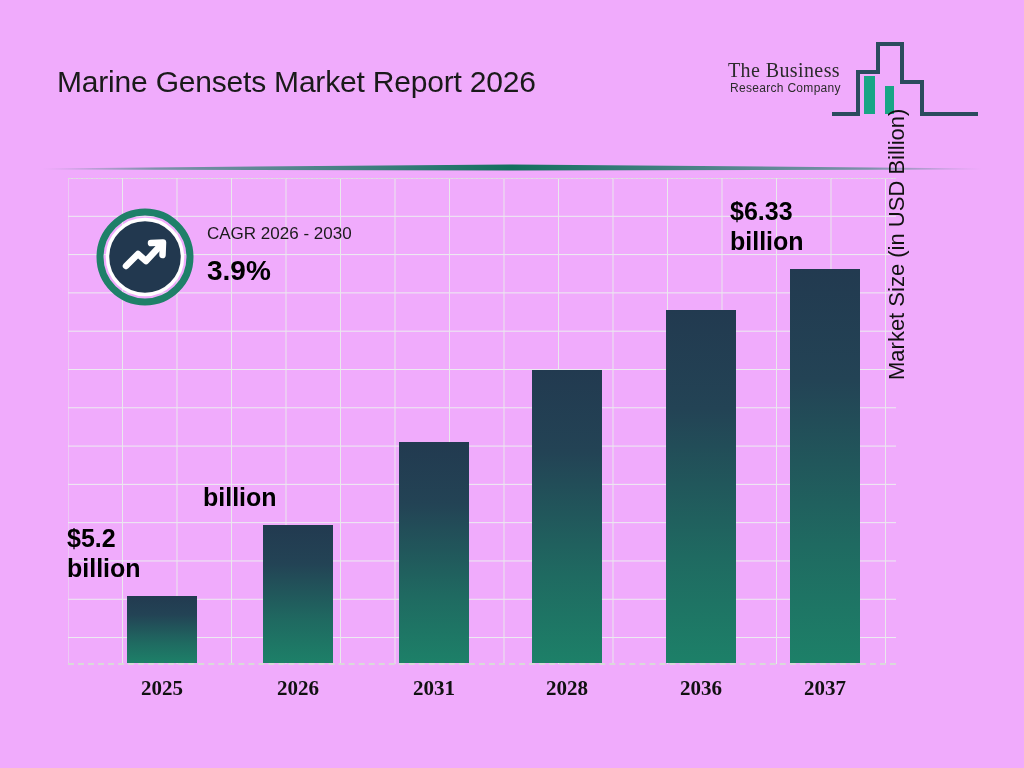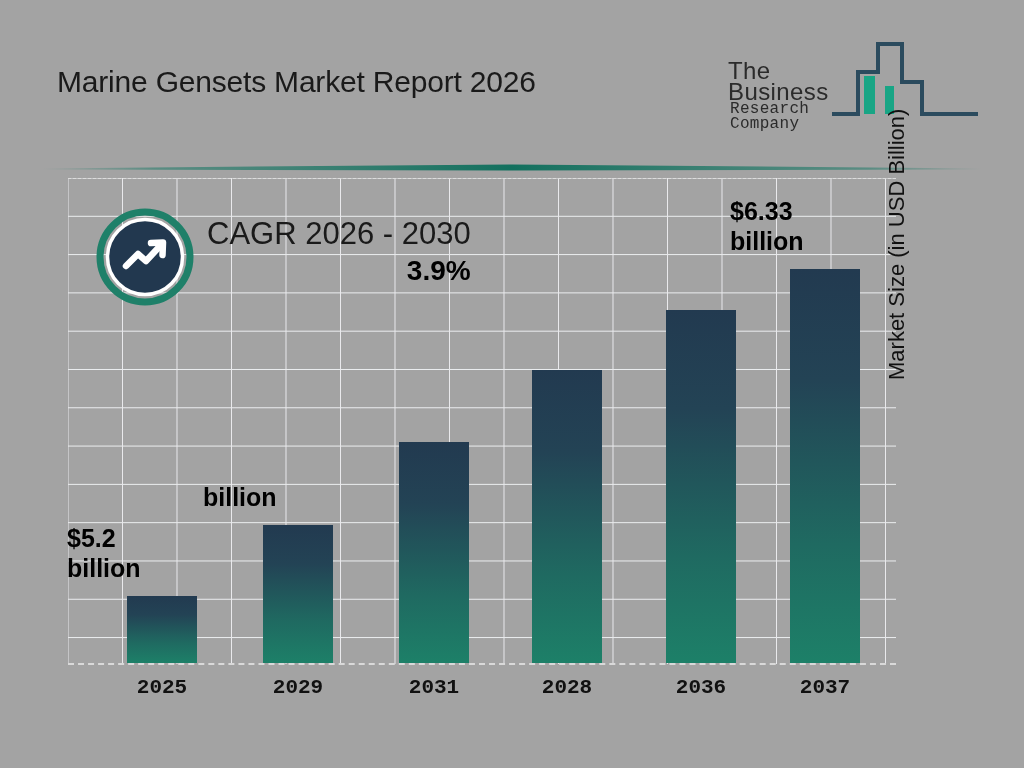--- a/index.html
+++ b/index.html
@@ -11,21 +11,21 @@
     width: 1024px;
     height: 768px;
     font-family: "Liberation Sans", sans-serif;
     overflow: hidden;
     position: relative;
   }
   #root {
     position: relative;
     width: 1024px;
     height: 768px;
-    background: #a3a3a3;
+    background: #f0abfc;
   }
 
   
   .header {
     position: absolute;
     left: 0; top: 0;
     width: 1024px;
     height: 145px;
   }
   .page-title {
@@ -49,32 +49,32 @@
   .logo-text {
     position: absolute;
     left: 0;
     top: 22px;
     width: 140px;
     text-align: left;
     color: #2b2b2b;
   }
   .logo-text .l1 {
     display: block;
-    font-size: 24px;
+    font-size: 20px;
     letter-spacing: 0.4px;
     line-height: 21px;
-    font-family: Liberation Sans, sans-serif;
+    font-family: Liberation Serif, serif;
   }
   .logo-text .l2 {
     display: block;
-    font-size: 16px;
+    font-size: 12px;
     letter-spacing: 0.3px;
     line-height: 15px;
     margin-left: 2px;
-    font-family: Liberation Mono, monospace;
+    font-family: Liberation Sans, sans-serif;
   }
   .logo-mark {
     position: absolute;
     left: 104px;
     top: 0;
     width: 146px;
     height: 82px;
   }
 
   
@@ -148,21 +148,21 @@
     width: 828px;
     height: 34px;
   }
   .xtick {
     position: absolute;
     top: 0;
     text-align: center;
     font-size: 21px;
     font-weight: bold;
     color: #111111;
-    font-family: Liberation Mono, monospace;
+    font-family: Liberation Serif, serif;
   }
 
   
   .yaxis-title {
     position: absolute;
     left: 884px;
     top: 280px;
     width: 360px;
     transform: rotate(-90deg);
     transform-origin: 50px 50px;
@@ -186,34 +186,33 @@
     top: 0;
     width: 98px;
     height: 98px;
   }
   .cagr-texts {
     position: absolute;
     left: 111px;
     top: 9px;
   }
   .cagr-period {
-    font-size: 31px;
+    font-size: 17px;
     color: #1a1a1a;
     line-height: 34px;
     white-space: nowrap;
     font-family: "Liberation Sans", sans-serif;
   }
   .cagr-value {
     font-size: 28px;
     font-weight: bold;
     color: #000000;
     line-height: 40px;
     white-space: nowrap;
     font-family: "Liberation Sans", sans-serif;
-    text-align: right;
   }
 </style>
 </head>
 <body>
 
 <div id="root">
 
   <div class="header">
     <div class="page-title">Marine Gensets Market Report 2026</div>
 
@@ -268,21 +267,21 @@
         <div class="bar" style="left: 722px; width: 70px; height: 394px;"></div>
         <div class="bar-label" style="left: 662px; width: 190px; bottom: 408px;">
           <div>$6.33</div>
           <div>billion</div>
         </div>
       </div>
   </div>
 
   <div class="xaxis" id="xaxis-layer">
       <div class="xtick" style="left: 59px; width: 70px;">2025</div>
-      <div class="xtick" style="left: 195px; width: 70px;">2029</div>
+      <div class="xtick" style="left: 195px; width: 70px;">2026</div>
       <div class="xtick" style="left: 331px; width: 70px;">2031</div>
       <div class="xtick" style="left: 464px; width: 70px;">2028</div>
       <div class="xtick" style="left: 598px; width: 70px;">2036</div>
       <div class="xtick" style="left: 722px; width: 70px;">2037</div>
     </div>
 
   <div class="yaxis-title">Market Size (in USD Billion)</div>
 
   <div class="cagr-wrap">
     <div class="cagr-circle">

